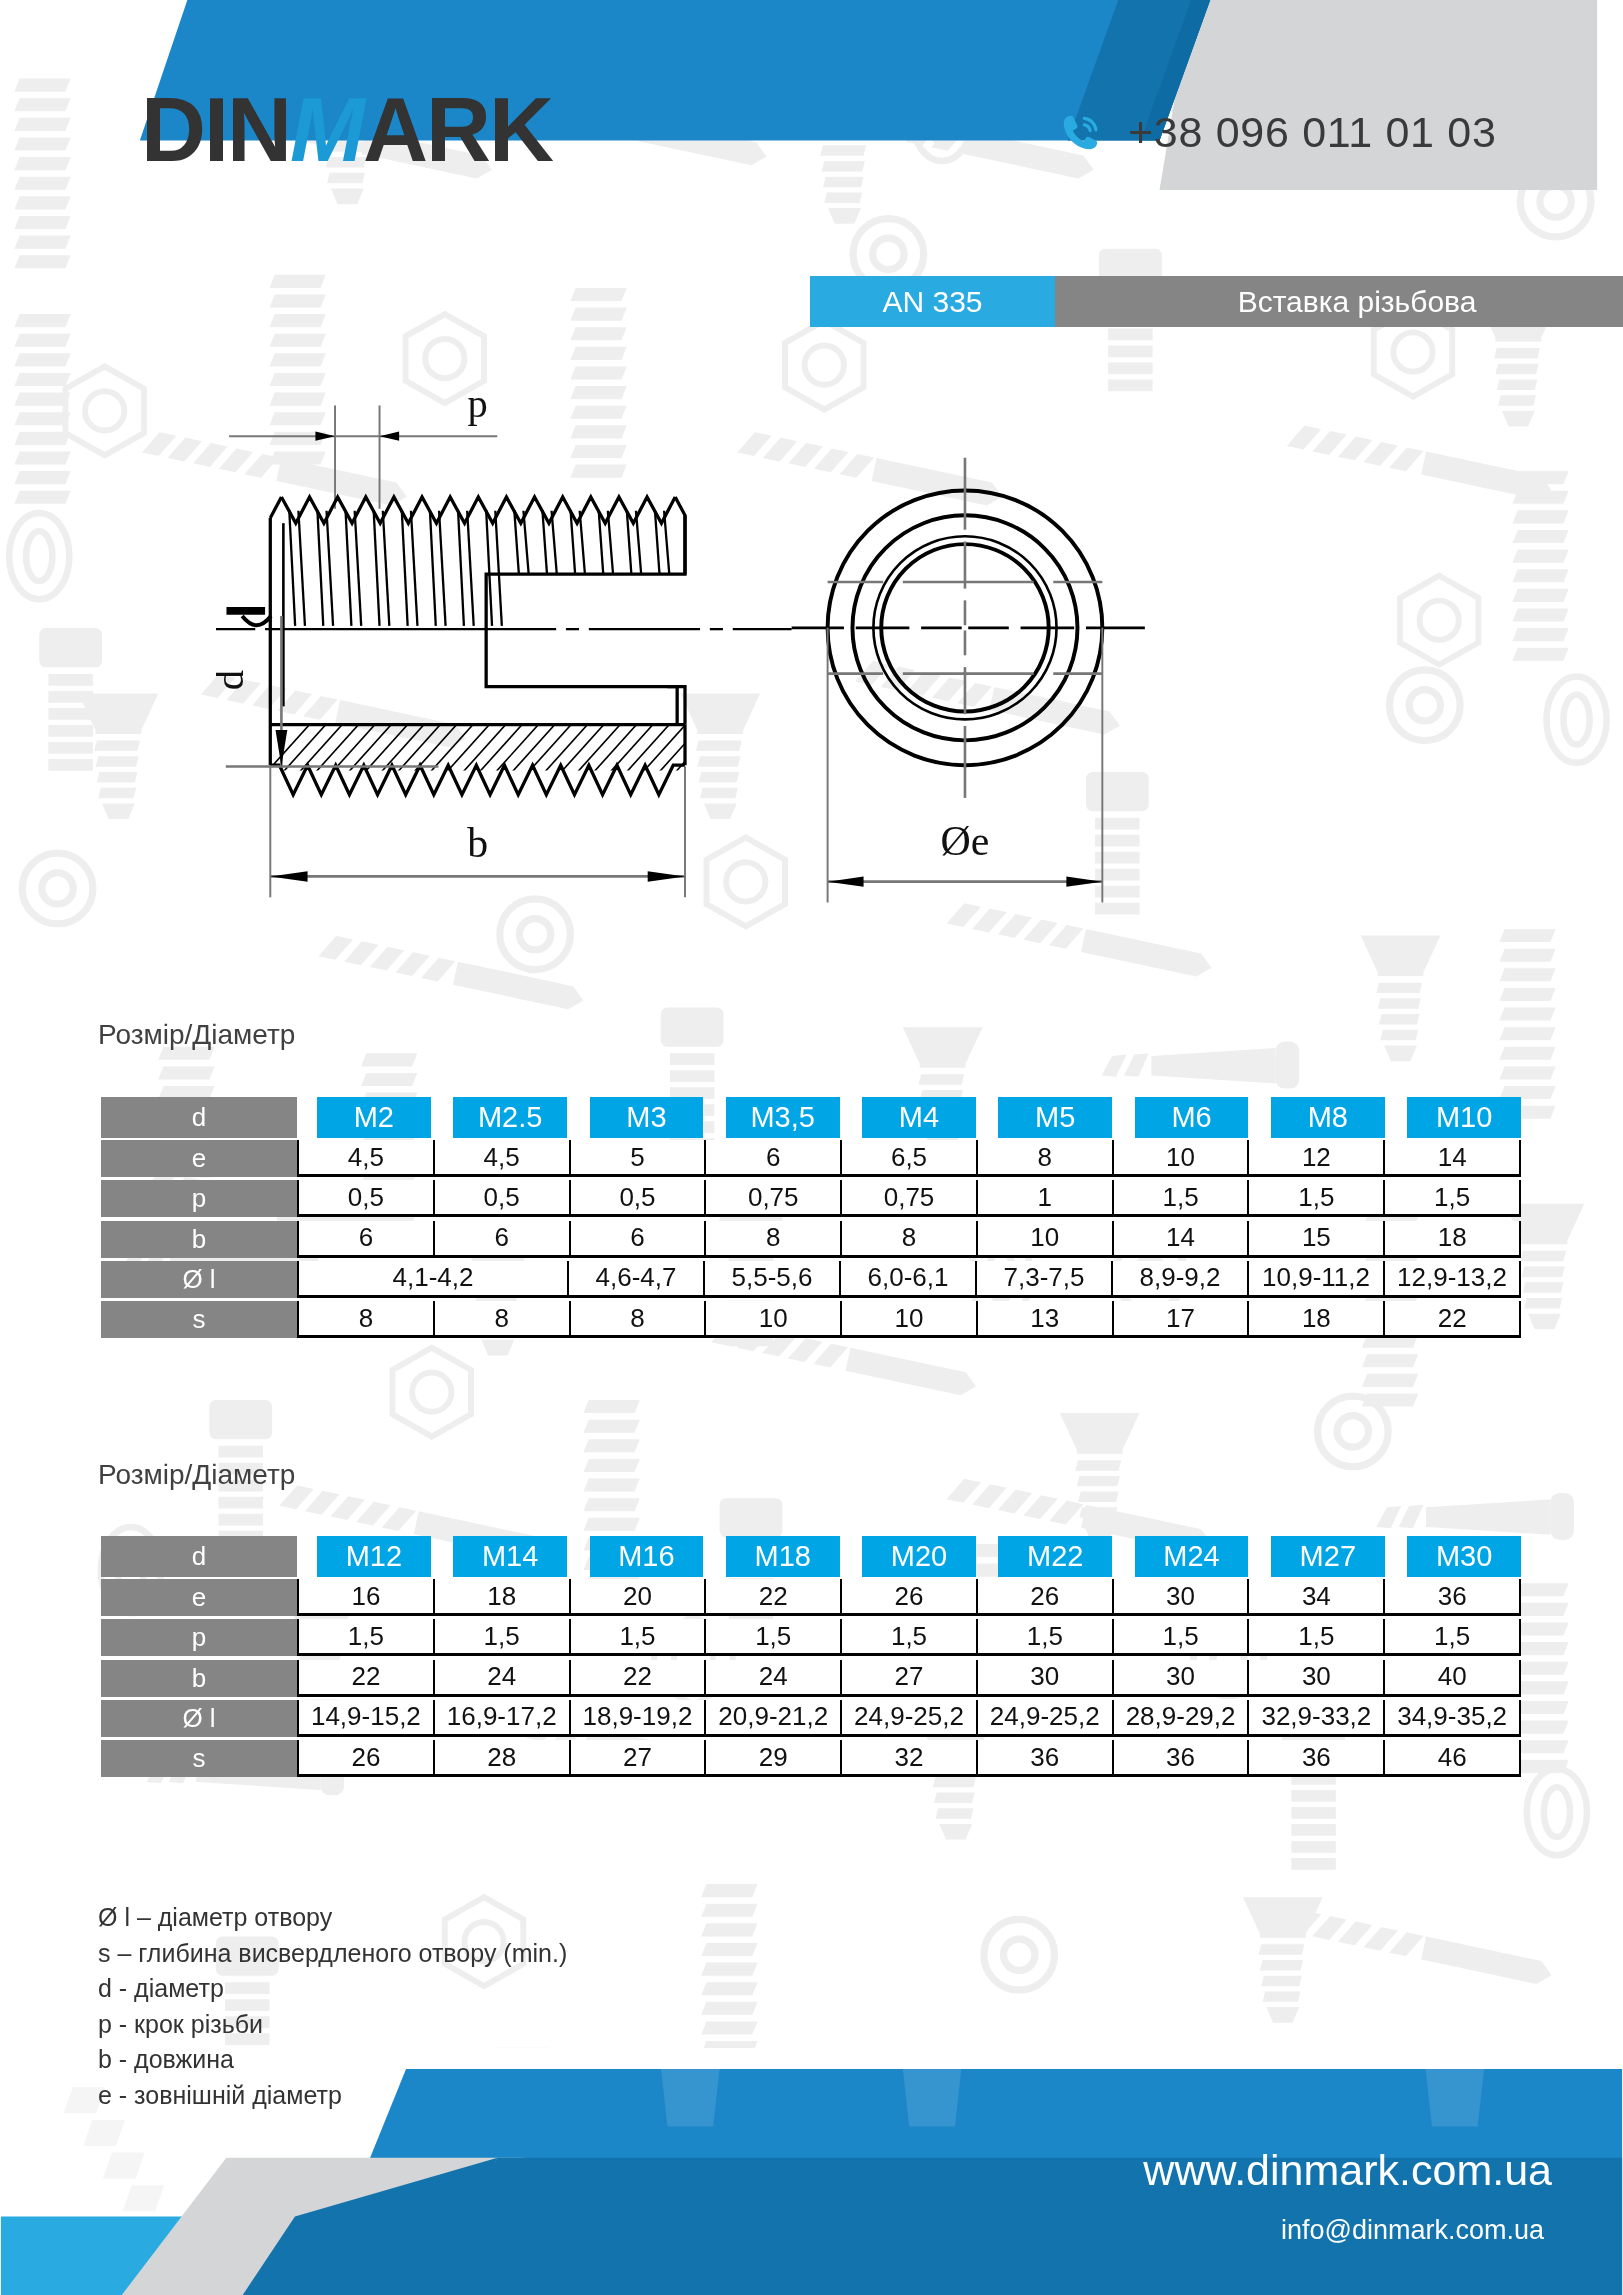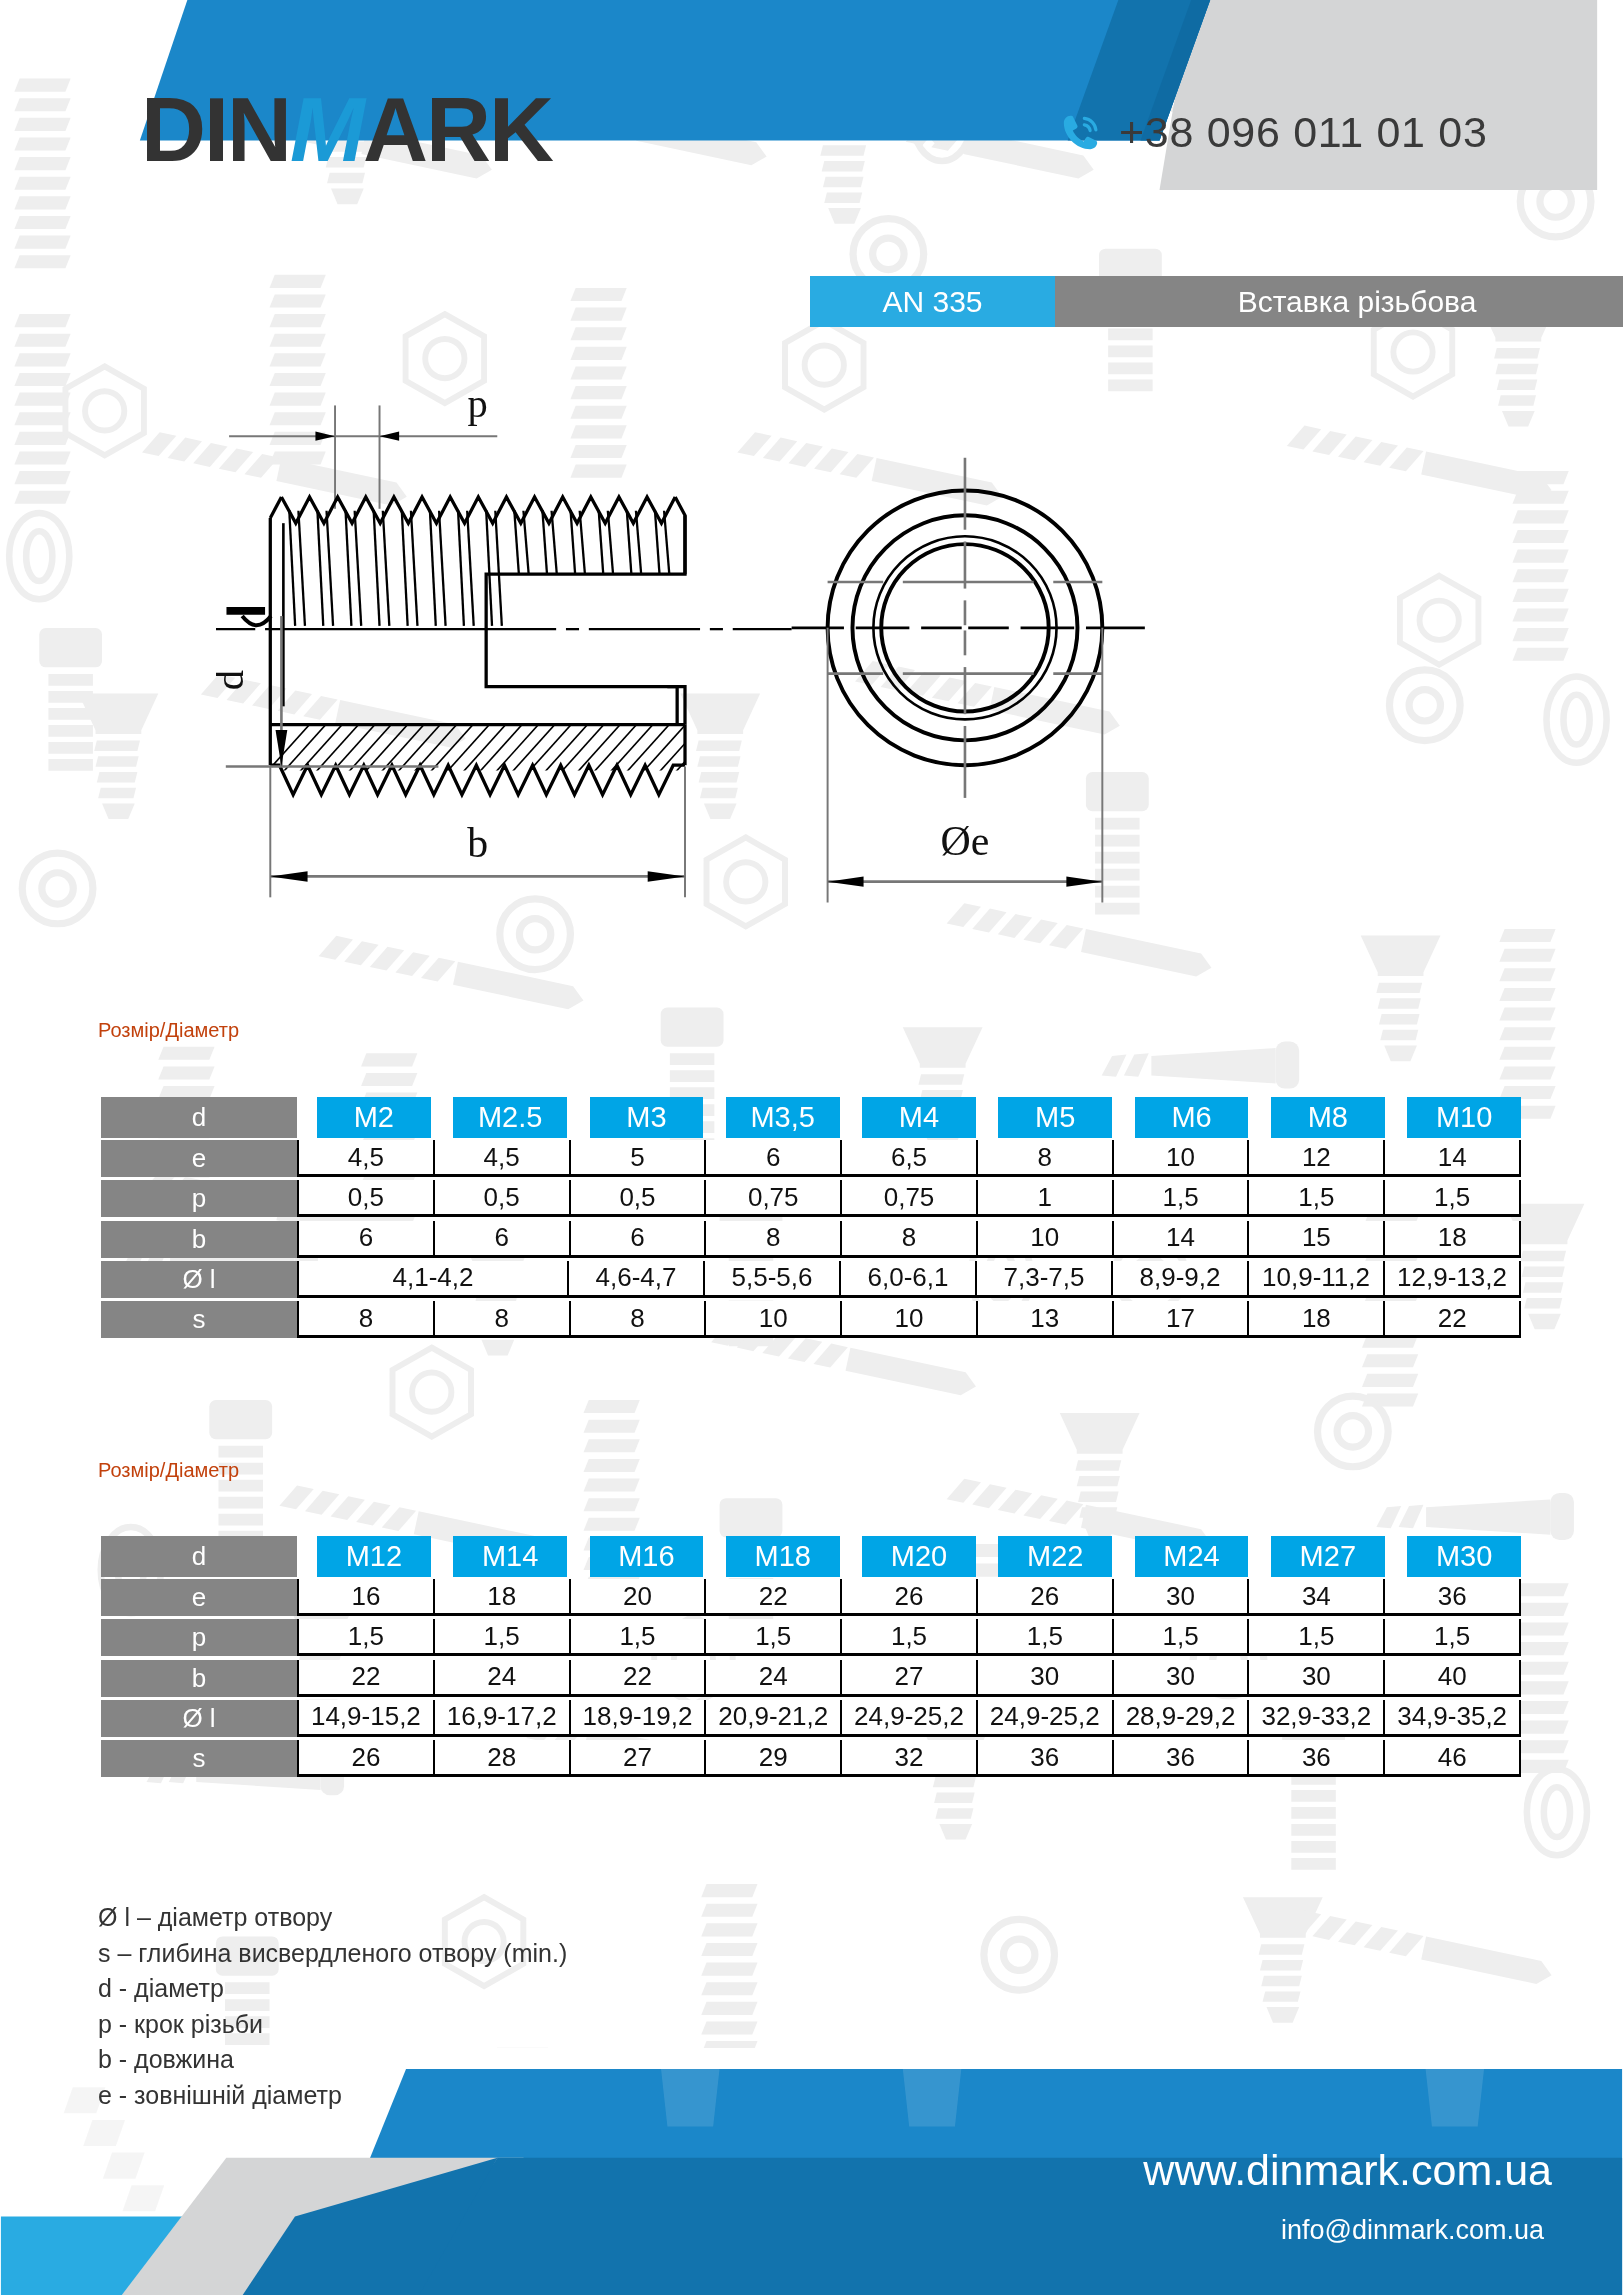--- a/index.html
+++ b/index.html
@@ -14,34 +14,34 @@
   
   .watermark{position:absolute;inset:0;z-index:0;pointer-events:none;opacity:1;}
 
   
   .hdr{position:absolute;left:0;top:0;width:1623px;height:209px;z-index:3;}
   .logo{position:absolute;left:141px;top:85px;z-index:6;display:flex;align-items:baseline;}
   .logo-txt{font-size:90px;font-weight:bold;letter-spacing:-2px;line-height:1;}
   .logo-din{color:#333333;}
   .logo-m{color:#1b9ad6;font-style:italic;font-weight:bold;}
   .logo-ark{color:#333333;}
-  .phone{position:absolute;left:1060px;top:108px;z-index:6;display:flex;align-items:center;gap:18px;}
+  .phone{position:absolute;left:1060px;top:108px;z-index:6;display:flex;align-items:center;gap:27px;}
   .phone-num{font-size:43px;color:#3a3a3a;letter-spacing:0.7px;white-space:nowrap;}
 
   
   .titlebar{position:absolute;left:762px;top:276px;height:51px;display:flex;z-index:5;padding-left:48px;}
   .title-code{width:245px;background:#29abe2;color:#fff;font-size:30px;display:flex;align-items:center;justify-content:center;}
   .title-name{width:604px;background:#858585;color:#fff;font-size:30px;display:flex;align-items:center;justify-content:center;text-align:center;}
 
   
   .drawing{position:absolute;left:216px;top:366px;width:1112px;height:576px;z-index:4;}
   .drawing svg{display:block;}
 
   
-  .sec-label{position:absolute;font-size:20px;color:#c2410c;z-index:5;white-space:nowrap;}
+  .sec-label{position:absolute;font-size:28px;color:#404040;z-index:5;white-space:nowrap;}
 
   
   .tbl{position:absolute;left:101px;width:1420px;z-index:5;border-collapse:separate;border-spacing:0;}
   .tbl .rowwrap{display:flex;width:100%;}
   .lblcell{
     width:196px;flex:0 0 196px;background:#858585;color:#ffffff;
     font-size:26px;display:flex;align-items:center;justify-content:center;
     height:37px;margin-bottom:3.3px;
   }
   .lblcell.hdr-l{height:41px;margin-bottom:2px;}

